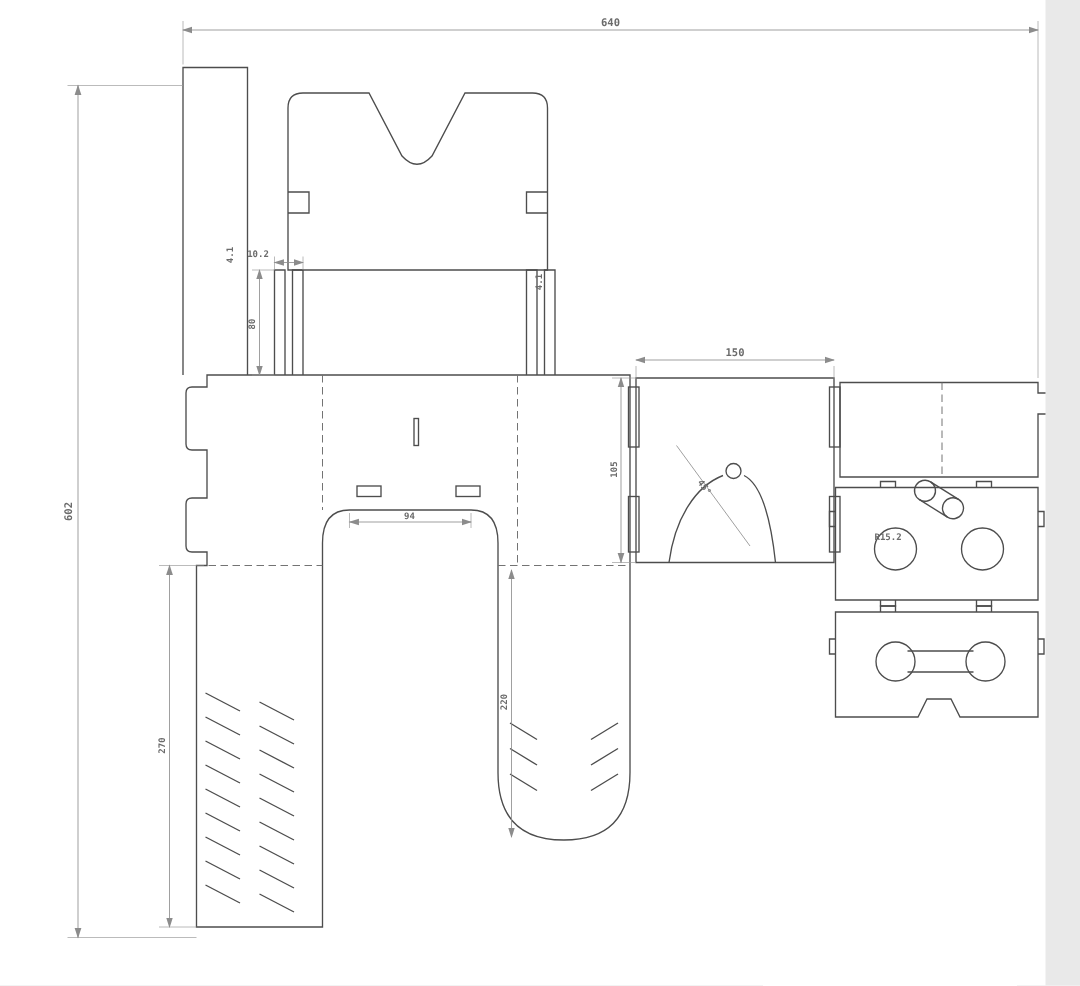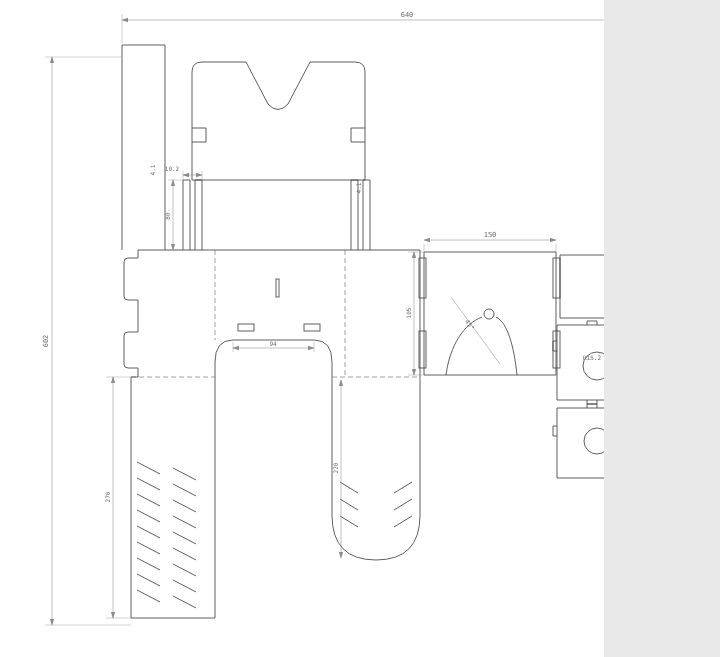--- a/index.html
+++ b/index.html
@@ -1,19 +1,20 @@
 <!DOCTYPE html>
 <html><head>
 <meta charset="utf-8">
 <style>
   html,body { margin:0; padding:0; background:#e9e9e9; }
   .stage {
-    width:604px; height:657px; background:#ffffff;
+    width:697px; height:657px; background:#ffffff;
     position:relative; overflow:hidden;
     font-family:"DejaVu Sans Mono", monospace;
+    font-weight:bold;
   }
   svg { display:block; }
   .cut  { fill:none; stroke:#4d4d4d; stroke-width:0.9; }
   .cut2 { fill:none; stroke:#4d4d4d; stroke-width:0.9; }
   .fold { fill:none; stroke:#6f6f6f; stroke-width:0.65; stroke-dasharray:5 3; }
   .dim  { fill:none; stroke:#8c8c8c; stroke-width:0.55; }
   .ext  { fill:none; stroke:#9a9a9a; stroke-width:0.45; }
   .dimtext {
     font-family:"DejaVu Sans Mono", monospace;
     font-size:7px; fill:#6b6b6b;

